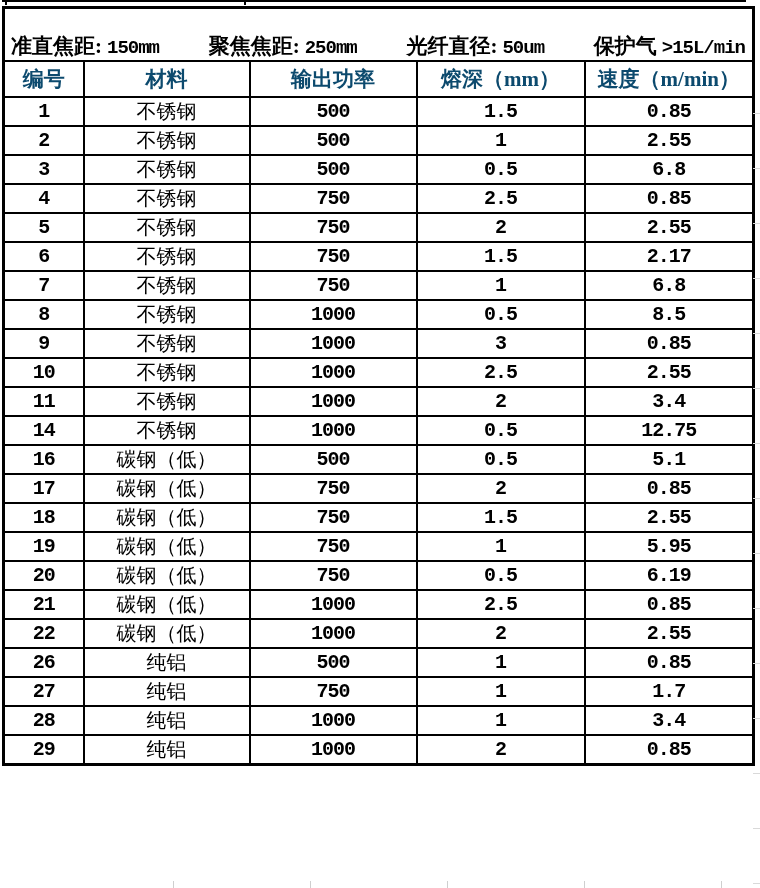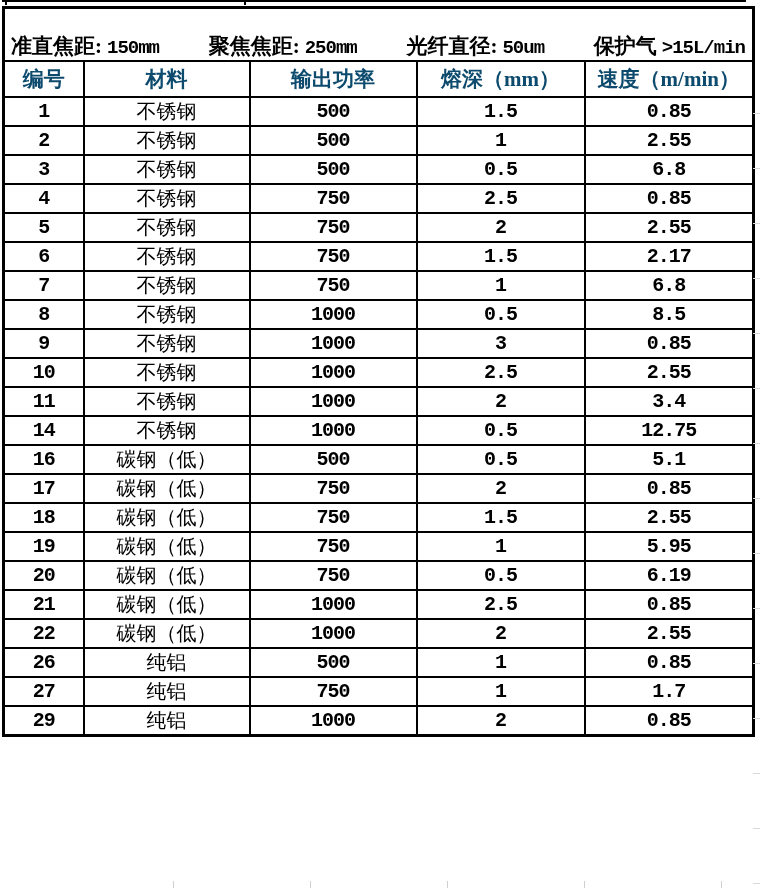--- a/index.html
+++ b/index.html
@@ -263,20 +263,27 @@
           <td class="num">0.85</td>
         </tr>
         <tr>
           <td class="num">27</td>
           <td class="cn">纯铝</td>
           <td class="num">750</td>
           <td class="num">1</td>
           <td class="num">1.7</td>
         </tr>
         <tr>
+          <td class="num">28</td>
+          <td class="cn">纯铝</td>
+          <td class="num">1000</td>
+          <td class="num">1</td>
+          <td class="num">3.4</td>
+        </tr>
+        <tr>
           <td class="num">29</td>
           <td class="cn">纯铝</td>
           <td class="num">1000</td>
           <td class="num">2</td>
           <td class="num">0.85</td>
         </tr>
       </tbody>
   </table>
 
   <div id="gridlines">

